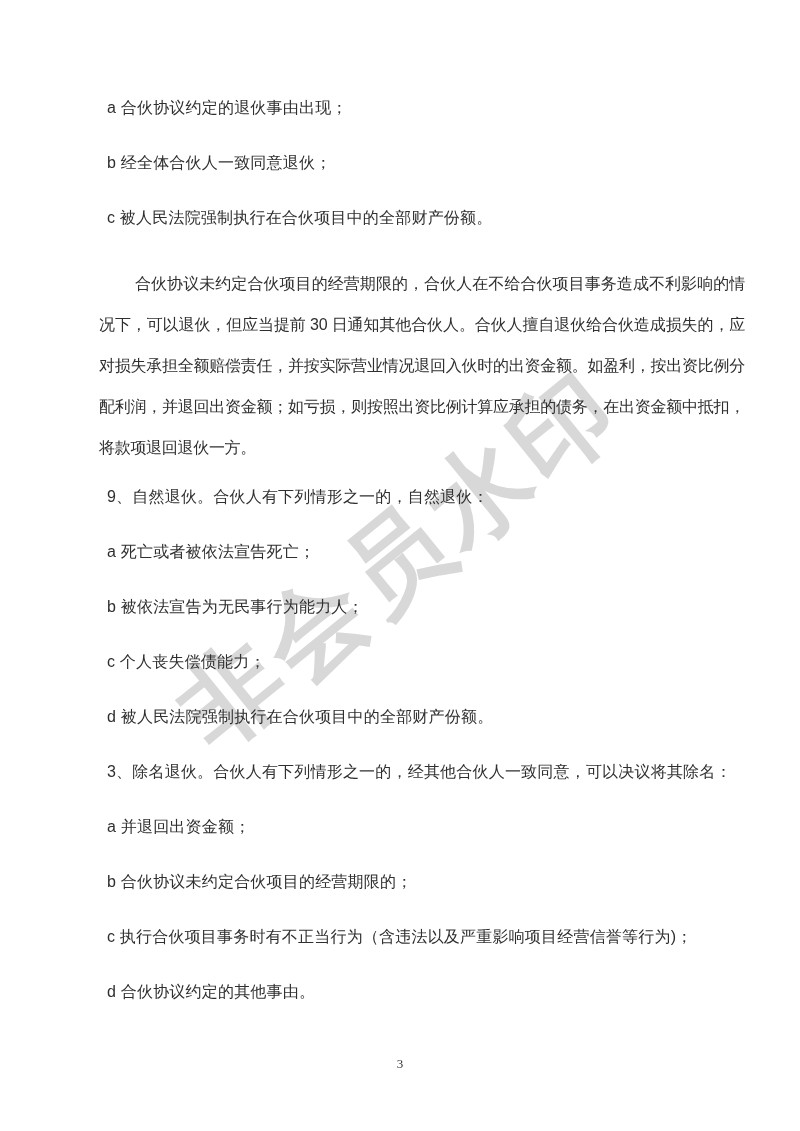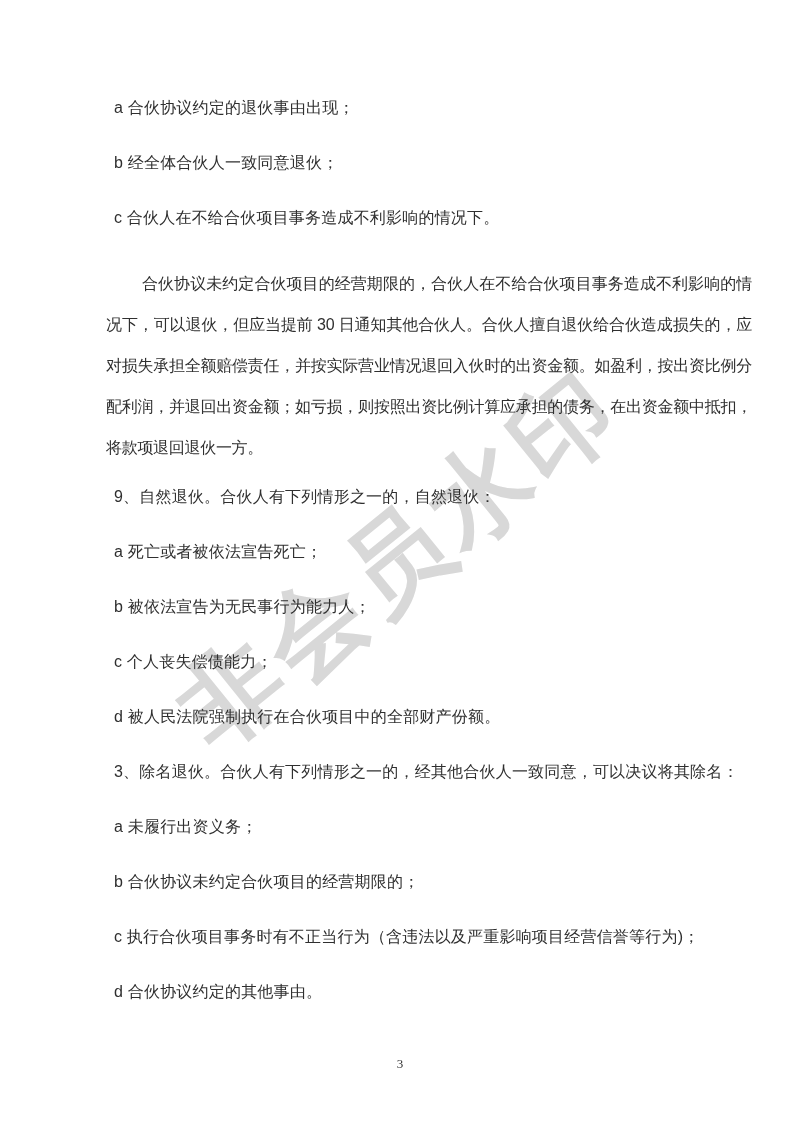--- a/index.html
+++ b/index.html
@@ -25,21 +25,21 @@
     font-size: 100px;
     font-weight: 700;
     letter-spacing: 6px;
     color: #d8d8d8;
     white-space: nowrap;
     z-index: 0;
     user-select: none;
   }
   .content {
     position: absolute;
-    left: 78px;
+    left: 71px;
     top: 98px;
     width: 674px;
     z-index: 1;
   }
   .para {
     margin: 0 0 35px 0;
     font-size: 16px;
     line-height: 20px;
     text-indent: 36px;
     letter-spacing: 0.2px;
@@ -69,29 +69,29 @@
 </style>
 </head>
 <body>
 
 <div class="page" style="background: rgb(255, 255, 255);">
   <div class="watermark" style="color: rgb(216, 216, 216);">非会员水印</div>
 
   <main class="content" style="color: rgb(47, 47, 47);">
       <p class="para">a 合伙协议约定的退伙事由出现；</p>
       <p class="para">b 经全体合伙人一致同意退伙；</p>
-      <p class="para">c 合伙人在不给合伙项目事务造成不利影响的情况下。</p>
+      <p class="para">c 被人民法院强制执行在合伙项目中的全部财产份额。</p>
       <p class="para long">合伙协议未约定合伙项目的经营期限的，合伙人在不给合伙项目事务造成不利影响的情况下，可以退伙，但应当提前 30 日通知其他合伙人。合伙人擅自退伙给合伙造成损失的，应对损失承担全额赔偿责任，并按实际营业情况退回入伙时的出资金额。如盈利，按出资比例分配利润，并退回出资金额；如亏损，则按照出资比例计算应承担的债务，在出资金额中抵扣，将款项退回退伙一方。</p>
       <p class="para">9、自然退伙。合伙人有下列情形之一的，自然退伙：</p>
       <p class="para">a 死亡或者被依法宣告死亡；</p>
       <p class="para">b 被依法宣告为无民事行为能力人；</p>
       <p class="para">c 个人丧失偿债能力；</p>
       <p class="para">d 被人民法院强制执行在合伙项目中的全部财产份额。</p>
       <p class="para">3、除名退伙。合伙人有下列情形之一的，经其他合伙人一致同意，可以决议将其除名：</p>
-      <p class="para">a 未履行出资义务；</p>
+      <p class="para">a 并退回出资金额；</p>
       <p class="para">b 合伙协议未约定合伙项目的经营期限的；</p>
       <p class="para">c 执行合伙项目事务时有不正当行为（含违法以及严重影响项目经营信誉等行为)；</p>
       <p class="para">d 合伙协议约定的其他事由。</p>
     </main>
 
   <div class="footer">
     <span>3</span>
   </div>
 </div>
 

